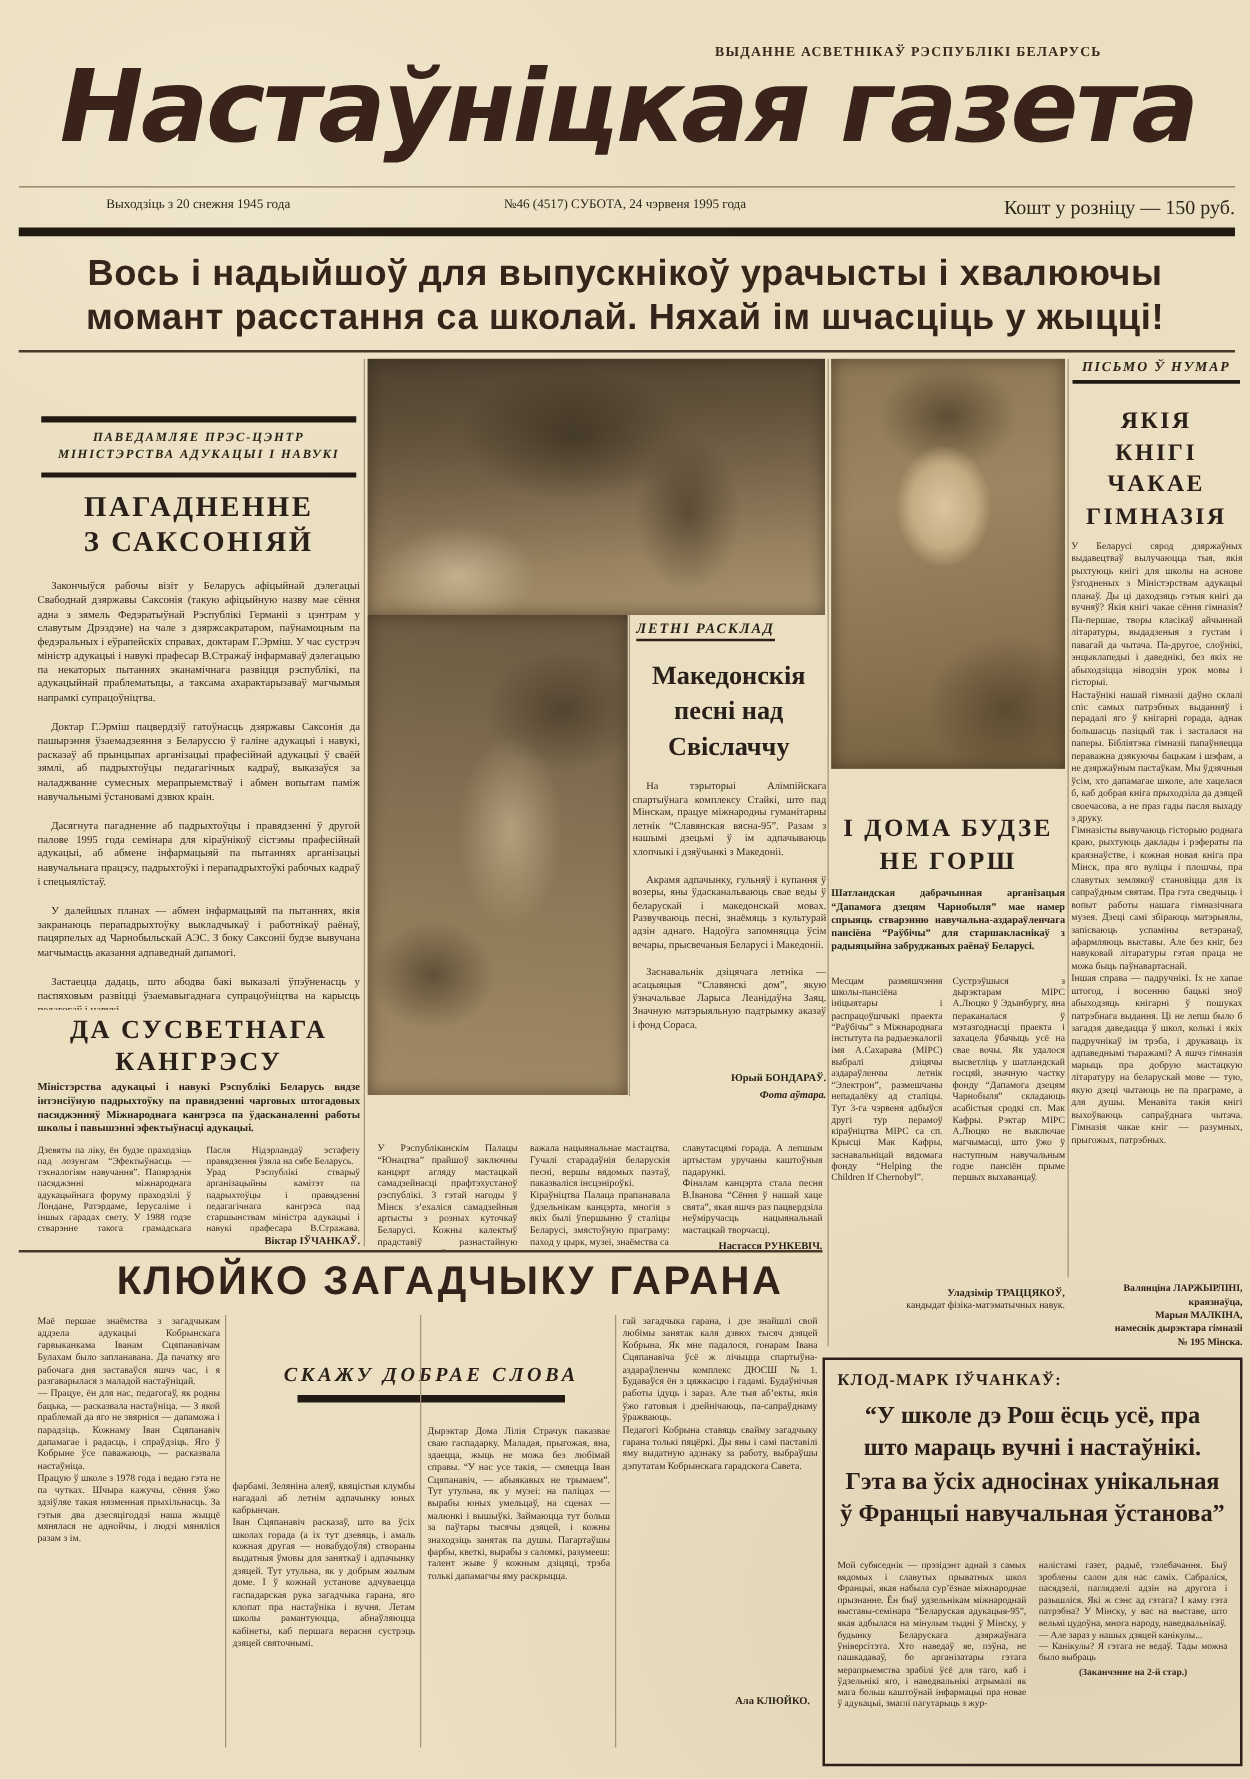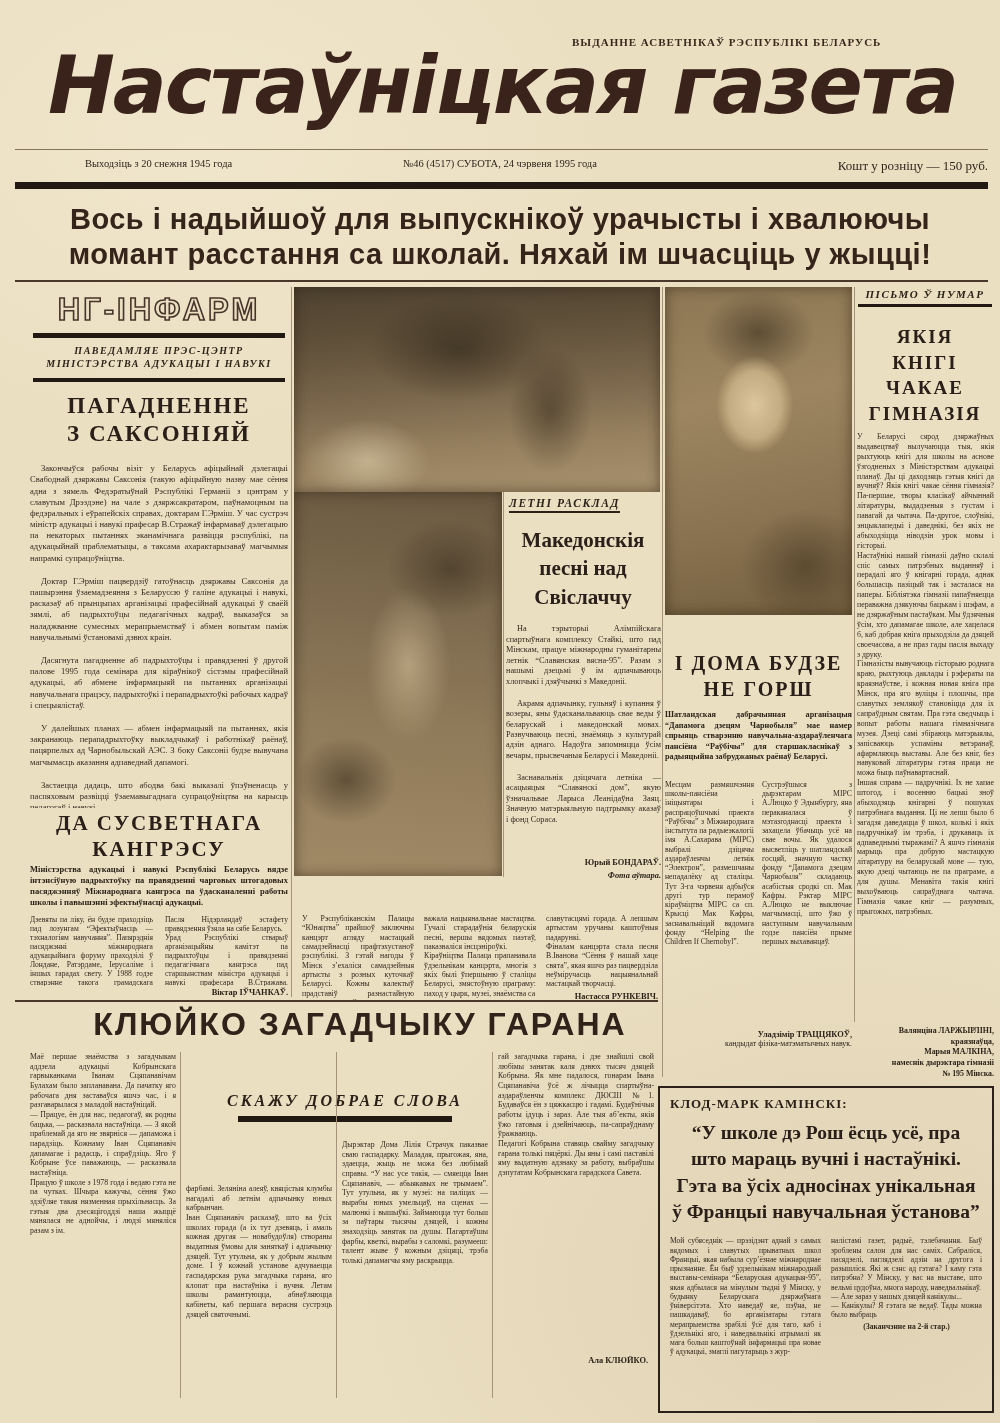--- a/index.html
+++ b/index.html
@@ -35,29 +35,28 @@
 
 <div id="paper">
 
   <div class="abs sans" style="left:572px;top:36px;width:420px;font-weight:bold;font-size:11px;letter-spacing:1px;color:#3a2a1e;font-family:'Liberation Serif',serif;">ВЫДАННЕ АСВЕТНІКАЎ РЭСПУБЛІКІ БЕЛАРУСЬ</div>
   <div class="abs masthead" style="left:35px;top:46px;width:935px;height:104px;">Настаўніцкая газета</div>
 
   <div class="abs hrule" style="left:15px;top:149px;width:973px;height:1px;"></div>
 
   <div class="abs" style="left:85px;top:158px;width:300px;font-size:10.5px;">Выходзіць з 20 снежня 1945 года</div>
   <div class="abs" style="left:300px;top:158px;width:400px;font-size:10.5px;text-align:center;">№46 (4517) СУБОТА, 24 чэрвеня 1995 года</div>
-  <div class="abs" style="left:700px;top:158px;width:288px;font-size:13px;text-align:right;">Кошт  у розніцу — 150 руб.</div>
+  <div class="abs" style="left:700px;top:158px;width:288px;font-size:16px;text-align:right;">Кошт  у розніцу — 150 руб.</div>
 
   <div class="abs bar" style="left:15px;top:182px;width:973px;height:7px;"></div>
 
   <div class="abs banner" style="left:20px;top:239px;width:960px;">момант расстання са школай. Няхай ім шчасціць у жыцці!</div>
   <div class="abs banner" style="left:20px;top:204px;width:960px;">Вось і надыйшоў для выпускнікоў урачысты і хвалюючы</div>
   <div class="abs hrule" style="left:15px;top:280px;width:973px;height:2px;background:#4a392a;"></div>
 
-  <div class="abs outline-txt" style="left:33px;top:292px;width:252px;">НГ-ІНФАРМ</div>
   <div class="abs bar" style="left:33px;top:333px;width:252px;height:5px;"></div>
   <div class="abs kicker" style="left:33px;top:344px;width:252px;font-size:10px;text-align:center;line-height:1.3;">ПАВЕДАМЛЯЕ ПРЭС-ЦЭНТР МІНІСТЭРСТВА АДУКАЦЫІ І НАВУКІ</div>
   <div class="abs bar" style="left:33px;top:378px;width:252px;height:4px;"></div>
 
   <div class="abs hl serif" style="left:33px;top:392px;width:252px;font-size:23px;letter-spacing:2px;line-height:1.2;white-space:pre-line;">ПАГАДНЕННЕ
 З САКСОНІЯЙ</div>
 
   <div class="abs body-txt" style="left:30px;top:452px;width:258px;height:356px;font-size:8.6px;line-height:1.3;">
     <p>Закончыўся рабочы візіт у Беларусь афіцыйнай дэлегацыі Свабоднай дзяржавы Саксонія (такую афіцыйную назву мае сёння адна з зямель Федэратыўнай Рэспублікі Германіі з цэнтрам у славутым Дрэздэне) на чале з дзяржсакратаром, паўнамоцным па федэральных і еўрапейскіх справах, доктарам Г.Эрміш. У час сустрэч міністр адукацыі і навукі прафесар В.Стражаў інфармаваў дэлегацыю па некаторых пытаннях эканамічнага развіцця рэспублікі, па адукацыйнай праблематыцы, а таксама ахарактарызаваў магчымыя напрамкі супрацоўніцтва.</p>
     <p>Доктар Г.Эрміш пацвердзіў гатоўнасць дзяржавы Саксонія да пашырэння ўзаемадзеяння з Беларуссю ў галіне адукацыі і навукі, расказаў аб прынцыпах арганізацыі прафесійнай адукацыі ў сваёй зямлі, аб падрыхтоўцы педагагічных кадраў, выказаўся за наладжванне сумесных мерапрыемстваў і абмен вопытам паміж навучальнымі ўстановамі дзвюх краін.</p>
@@ -159,22 +158,22 @@
   <div class="abs body-txt" style="left:342px;top:1140px;width:146px;height:258px;font-size:7.8px;line-height:1.24;">Дырэктар Дома Лілія Страчук паказвае сваю гаспадарку. Маладая, прыгожая, яна, здаецца, жыць не можа без любімай справы. “У нас усе такія, — смяецца Іван Сцяпанавіч, — абыякавых не трымаем”. Тут утульна, як у музеі: на паліцах — вырабы юных умельцаў, на сценах — малюнкі і вышыўкі. Займаюцца тут больш за паўтары тысячы дзяцей, і кожны знаходзіць занятак па душы. Пагартаўшы фарбы, кветкі, вырабы з саломкі, разумееш: талент жыве ў кожным дзіцяці, трэба толькі дапамагчы яму раскрыцца.</div>
   <div class="abs body-txt" style="left:498px;top:1052px;width:156px;height:298px;font-size:7.8px;line-height:1.24;">гай загадчыка гарана, і дзе знайшлі свой любімы занятак каля дзвюх тысяч дзяцей Кобрына. Як мне падалося, гонарам Івана Сцяпанавіча ўсё ж лічыцца спартыўна-аздараўленчы комплекс ДЮСШ №1. Будаваўся ён з цяжкасцю і гадамі. Будаўнічыя работы ідуць і зараз. Але тыя аб’екты, якія ўжо гатовыя і дзейнічаюць, па-сапраўднаму ўражваюць.
 Педагогі Кобрына ставяць свайму загадчыку гарана толькі пяцёркі. Ды яны і самі паставілі яму выдатную адзнаку за работу, выбраўшы дэпутатам Кобрынскага гарадскога Савета.</div>
   <div class="abs byline" style="left:498px;top:1356px;width:150px;">Ала КЛЮЙКО.</div>
 
   <div class="abs vrule" style="left:180px;top:1052px;height:346px;"></div>
   <div class="abs vrule" style="left:336px;top:1052px;height:346px;"></div>
   <div class="abs vrule" style="left:492px;top:1052px;height:346px;"></div>
 
   <div class="abs" style="left:658px;top:1086px;width:336px;height:327px;border:2px solid #2c2118;box-sizing:border-box;padding:8px 10px;">
-    <div class="serif" style="font-weight:bold;font-size:13px;letter-spacing:1px;color:#2c2118;">КЛОД-МАРК КАМІНСКІ:</div>
-    <div class="serif" style="font-weight:bold;font-size:19.5px;line-height:1.35;text-align:center;color:#2b2019;margin:8px 2px 11px 2px;">“У школе дэ Рош ёсць усё, пра што мараць вучні і настаўнікі. Гэта ва ўсіх адносінах унікальная ў Францыі навучальная ўстанова”</div>
+    <div class="serif" style="font-weight:bold;font-size:13px;letter-spacing:1px;color:#2c2118;">КЛОД-МАРК ІЎЧАНКАЎ:</div>
+    <div class="serif" style="font-weight:bold;font-size:19.5px;line-height:1.35;text-align:center;color:#2b2019;margin:8px 2px 22px 2px;">“У школе дэ Рош ёсць усё, пра што мараць вучні і настаўнікі. Гэта ва ўсіх адносінах унікальная ў Францыі навучальная ўстанова”</div>
     <div style="display:flex;gap:10px;">
       <div class="body-txt" style="width:152px;height:148px;font-size:7.6px;line-height:1.22;">Мой субяседнік — прэзідэнт аднай з самых вядомых і славутых прыватных школ Францыі, якая набыла сур’ёзнае міжнароднае прызнанне. Ён быў удзельнікам міжнароднай выставы-семінара “Беларуская адукацыя-95”, якая адбылася на мінулым тыдні ў Мінску, у будынку Беларускага дзяржаўнага ўніверсітэта. Хто наведаў яе, пэўна, не пашкадаваў, бо арганізатары гэтага мерапрыемства зрабілі ўсё для таго, каб і ўдзельнікі яго, і наведвальнікі атрымалі як мага больш каштоўнай інфармацыі пра новае ў адукацыі, змаглі пагутарыць з жур-</div>
       <div class="body-txt" style="width:152px;height:148px;font-size:7.6px;line-height:1.22;white-space:normal;">
         <span style="white-space:pre-line;">налістамі газет, радыё, тэлебачання. Быў зроблены салон для нас саміх. Сабраліся, пасядзелі, паглядзелі адзін на другога і разышліся. Які ж сэнс ад гэтага? І каму гэта патрэбна? У Мінску, у вас на выставе, што вельмі цудоўна, многа народу, наведвальнікаў.
 — Але зараз у нашых дзяцей канікулы...
 — Канікулы? Я гэтага не ведаў. Тады можна было выбраць</span>
         <div style="font-weight:bold;text-align:center;margin-top:2px;">(Заканчэнне на 2-й стар.)</div>
       </div>
     </div>
   </div>

